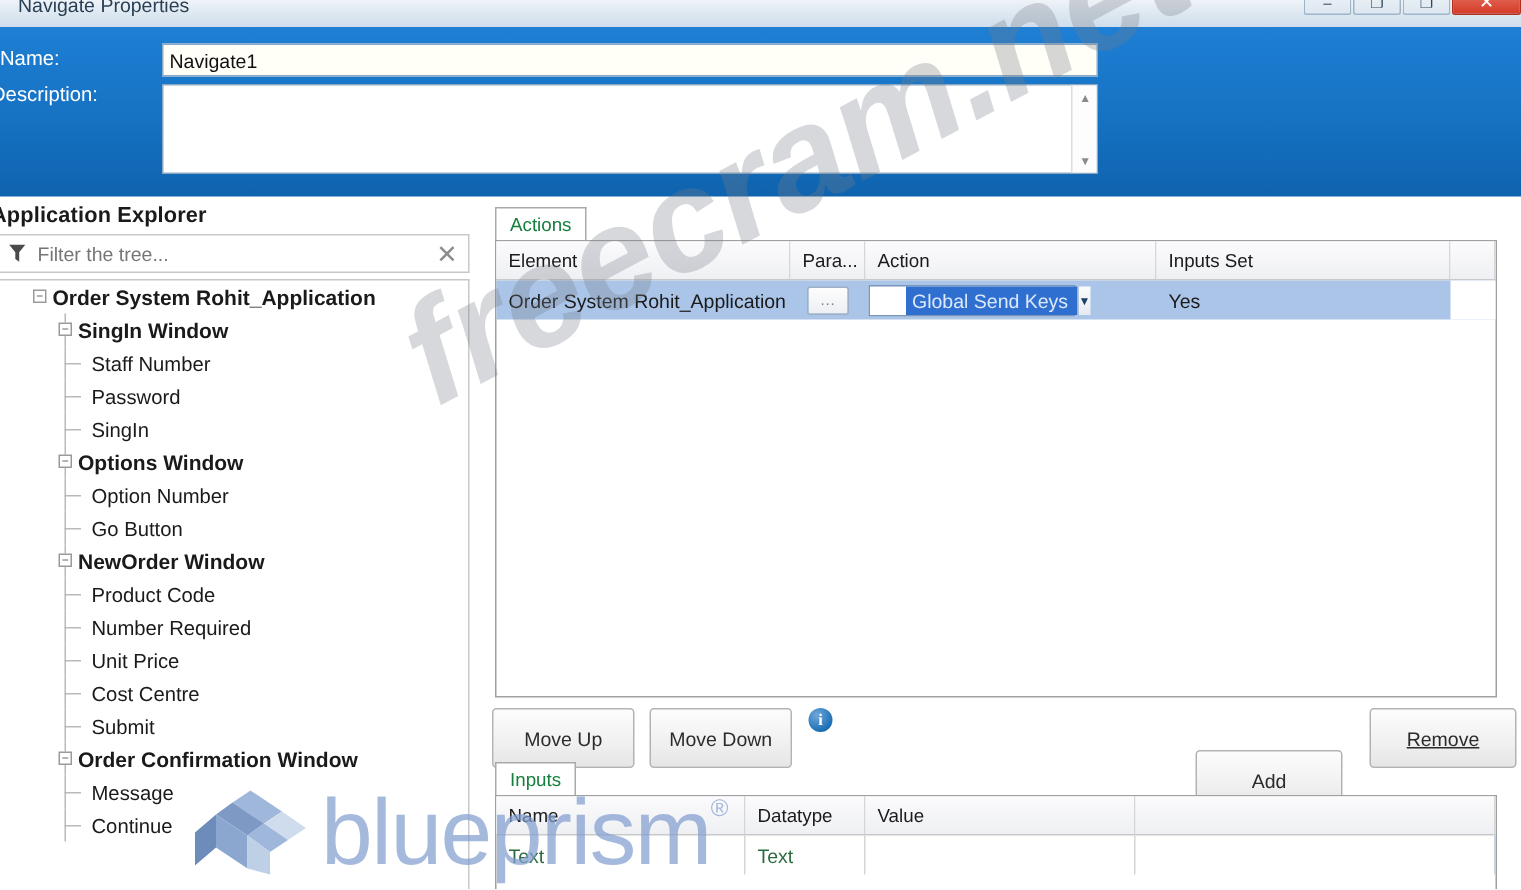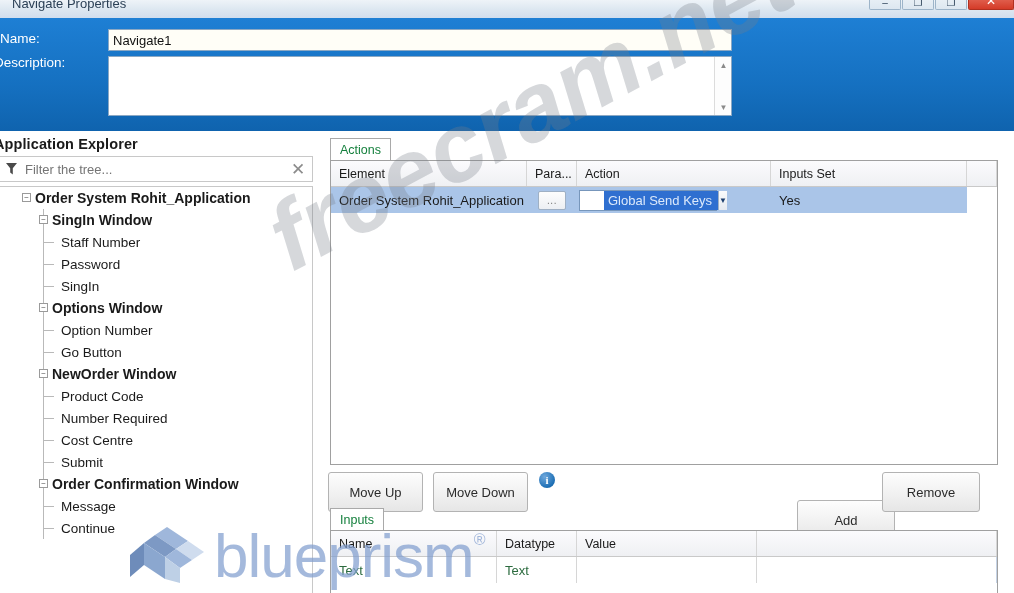--- a/index.html
+++ b/index.html
@@ -200,21 +200,21 @@
   .btn {
     position: absolute; height: 40px;
     background: linear-gradient(to bottom,#fdfdfd 0%,#f2f2f2 50%,#e6e6e6 100%);
     border: 1px solid #b3b3b3; border-radius: 3px;
     display: flex; align-items: center; justify-content: center;
     font-size: 13px; color: #2b2b2b;
   }
   #btn-moveup   { left: 328px; top: 472px; width: 95px; }
   #btn-movedown { left: 433px; top: 472px; width: 95px; }
   #btn-add      { left: 797px; top: 472px; width: 98px; margin-top: 28px; }
-  #btn-remove   { left: 882px; top: 472px; width: 98px; }
+  #btn-remove   { left: 913px; top: 472px; width: 98px; text-decoration: underline; }
 
   .info-icon {
     position: absolute; left: 539px; top: 472px;
     width: 16px; height: 16px; border-radius: 50%;
     background: radial-gradient(circle at 35% 30%, #6fa8dc, #1d6fb5 70%, #14558c);
     display: flex; align-items: center; justify-content: center;
     color: #fff; font-size: 11px; font-weight: bold;
     font-family: "Liberation Serif", serif;
   }
 
@@ -330,20 +330,25 @@
         </div>
         <div class="tnode lvl2">
           <div class="tline-v"></div>
           <div class="tline-h"></div>
           <span class="tlabel">Product Code</span>
         </div>
         <div class="tnode lvl2">
           <div class="tline-v"></div>
           <div class="tline-h"></div>
           <span class="tlabel">Number Required</span>
+        </div>
+        <div class="tnode lvl2">
+          <div class="tline-v"></div>
+          <div class="tline-h"></div>
+          <span class="tlabel">Unit Price</span>
         </div>
         <div class="tnode lvl2">
           <div class="tline-v"></div>
           <div class="tline-h"></div>
           <span class="tlabel">Cost Centre</span>
         </div>
         <div class="tnode lvl2">
           <div class="tline-v"></div>
           <div class="tline-h"></div>
           <span class="tlabel">Submit</span>

